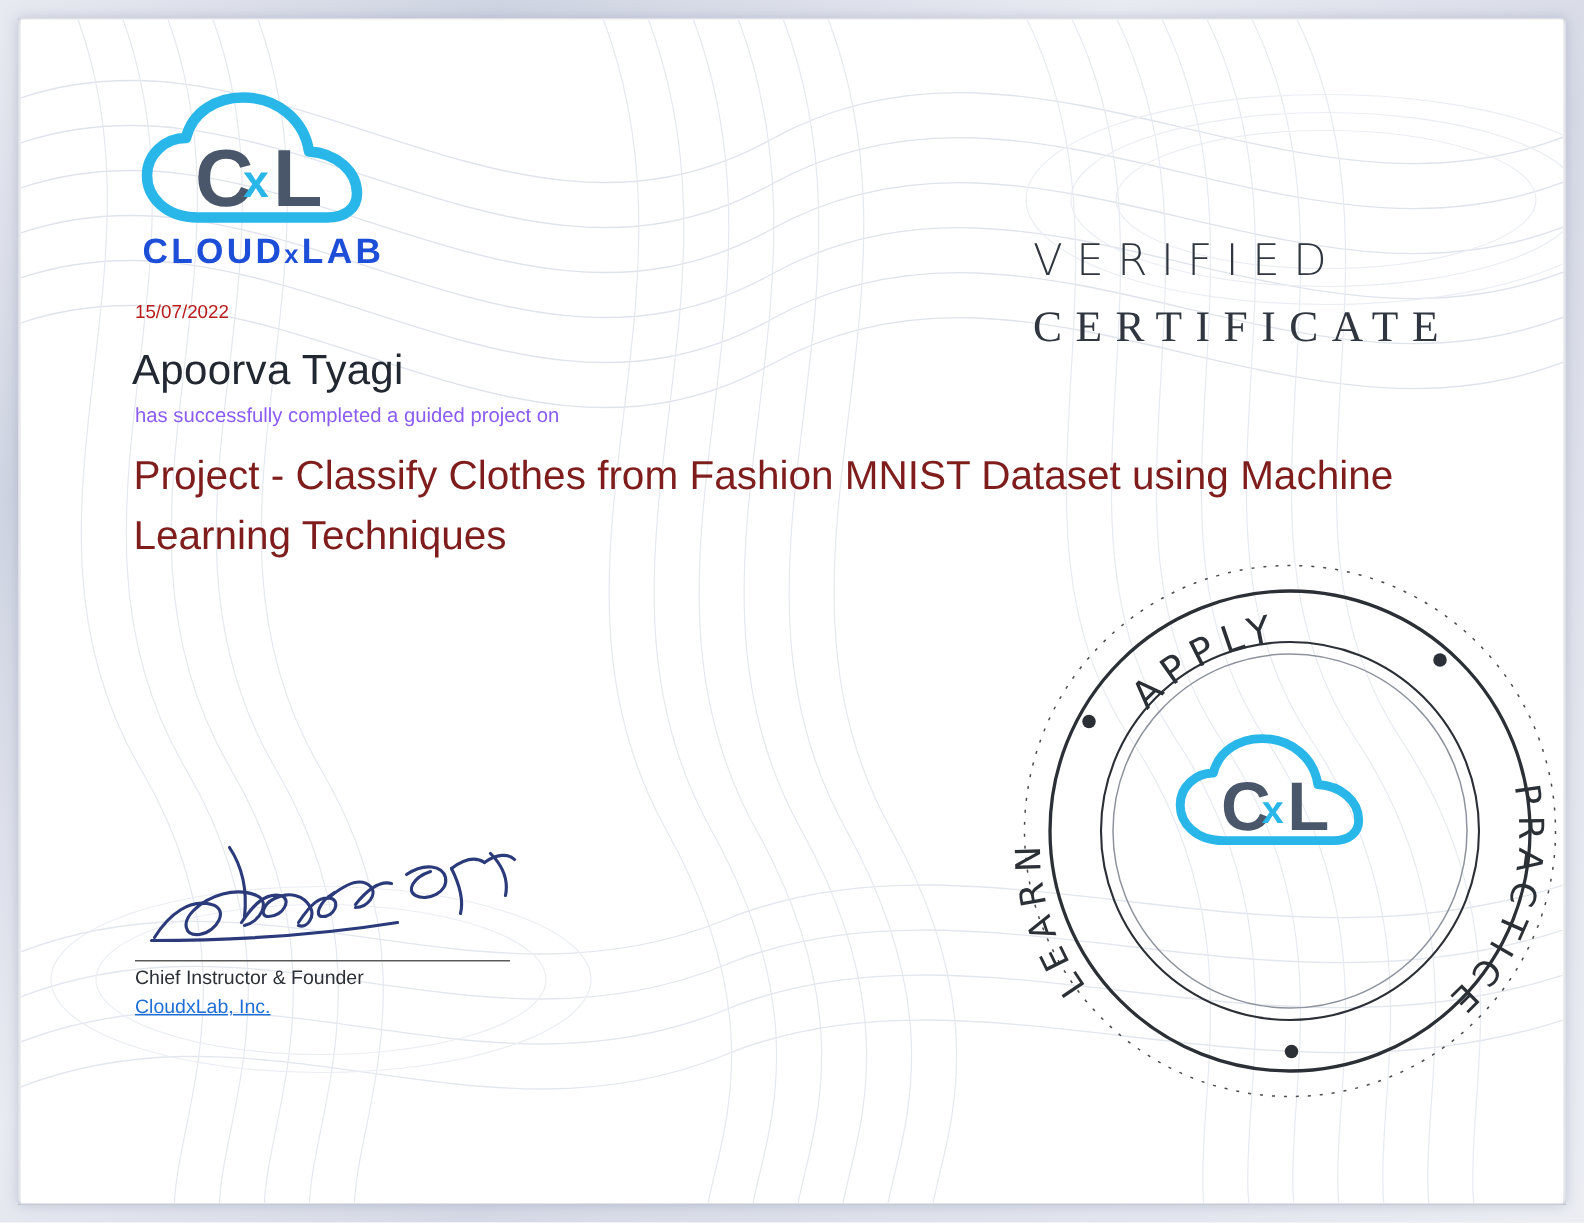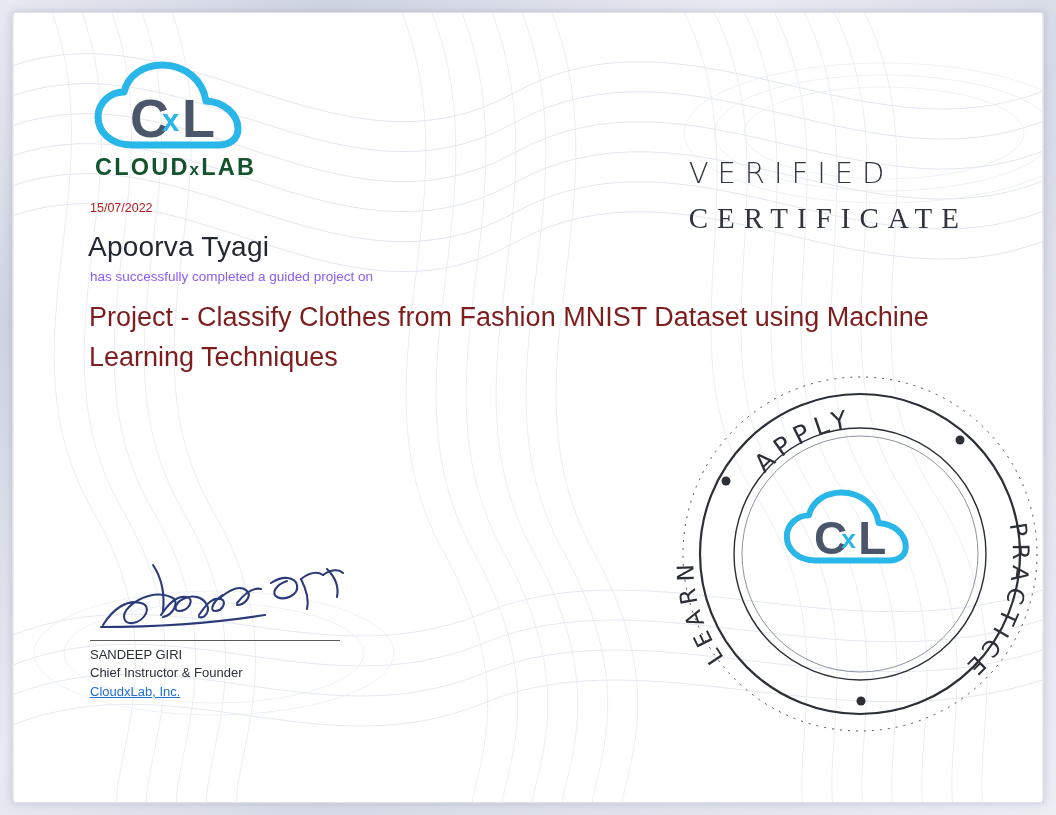--- a/index.html
+++ b/index.html
@@ -65,21 +65,21 @@
 
   #logo-cloud-svg { display: block; }
 
   #logo-wordmark {
     position: absolute;
     left: 5px;
     top: 93px;
     font-size: 23.5px;
     font-weight: bold;
     letter-spacing: 2.2px;
-    color: #14532d;
+    color: #1d4ed8;
     font-family: "Liberation Sans", sans-serif;
     white-space: nowrap;
   }
   #logo-wordmark .x-small { font-size: 17px; }
 
   #issue-date {
     position: absolute;
     left: 76px;
     top: 188px;
     font-size: 12.5px;
@@ -281,21 +281,20 @@
           <path d="M142,50 C150,40 158,34 166,36"></path>
           <path d="M176,30 C188,22 200,24 202,32 C204,42 190,48 182,44 C176,41 180,32 192,28"></path>
           <path d="M206,26 C212,38 214,48 212,56"></path>
           <path d="M206,26 C214,20 222,18 228,22"></path>
           <path d="M232,16 C240,24 244,34 242,44"></path>
           <path d="M228,22 C236,16 244,16 248,20"></path>
           <path d="M6,74 C60,74 120,70 170,62"></path>
         </g>
       </svg>
       <div id="sig-rule"></div>
-      <div id="signer-name">SANDEEP GIRI</div>
       <div id="signer-title">Chief Instructor &amp; Founder</div>
       <a id="signer-company" href="#">CloudxLab, Inc.</a>
     </div>
 
     <div id="seal">
       <svg width="368" height="366" viewBox="0 0 368 366" aria-hidden="true">
         <circle cx="184" cy="183" r="177" fill="none" stroke="#4a4a4a" stroke-width="1" stroke-dasharray="2 6"></circle>
         <circle cx="184" cy="183" r="160" fill="none" stroke="#2b2f36" stroke-width="2.2"></circle>
         <circle cx="184" cy="183" r="126" fill="none" stroke="#2b2f36" stroke-width="1.4"></circle>
         <circle cx="184" cy="183" r="118" fill="none" stroke="#8d939e" stroke-width="1"></circle>

